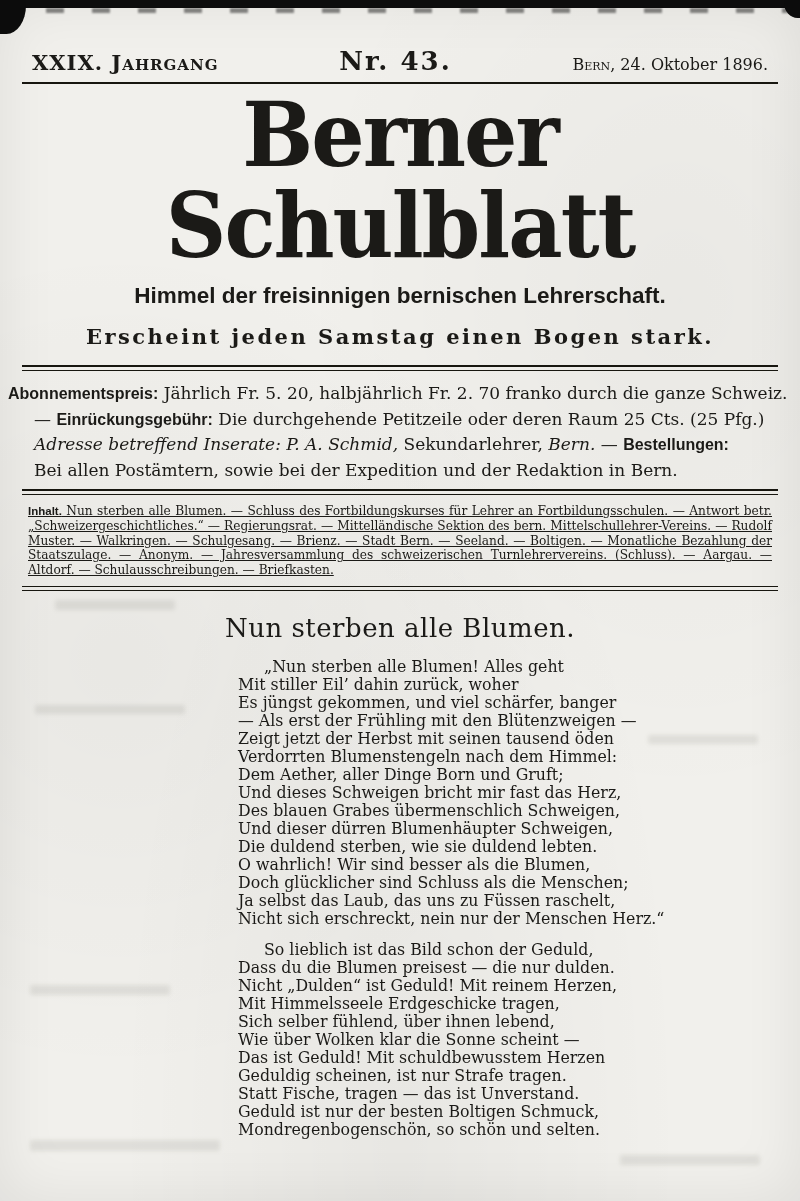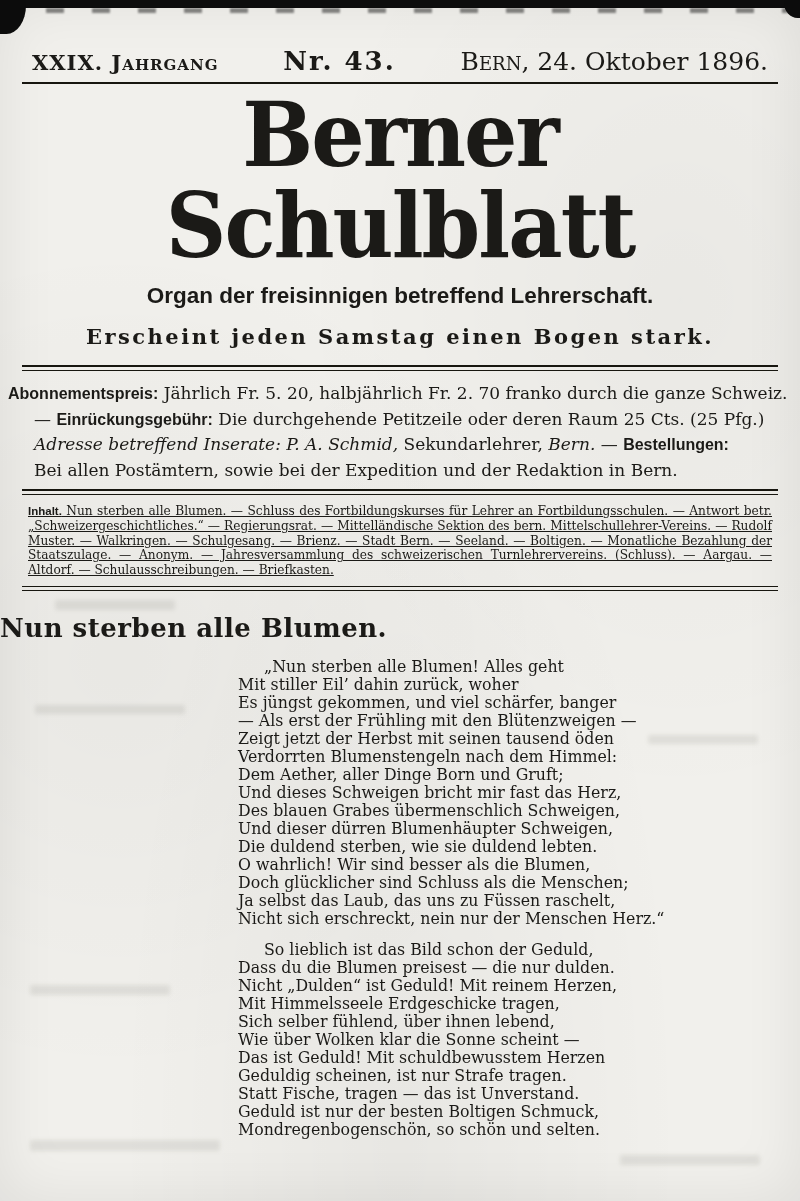--- a/index.html
+++ b/index.html
@@ -23,42 +23,42 @@
     background:repeating-linear-gradient(to right, rgba(10,10,10,0.85) 0 18px, transparent 18px 46px);
     filter:blur(1px);opacity:.55;}
   .corner-mark-left{position:absolute;top:0;left:0;width:26px;height:34px;background:#0c0c0c;border-bottom-right-radius:75% 85%;}
   .corner-mark-right{position:absolute;top:0;right:0;width:16px;height:18px;background:#0c0c0c;border-bottom-left-radius:85%;}
   .smudge{position:absolute;background:rgba(70,68,60,0.10);filter:blur(2px);border-radius:3px;}
 
   
   .header-row{display:flex;justify-content:space-between;align-items:baseline;margin:0 32px;padding-top:46px;}
   .volume{font-variant:small-caps;font-weight:bold;font-size:21px;letter-spacing:1px;}
   .issue-no{font-weight:bold;font-size:26px;letter-spacing:2px;}
-  .dateline{font-size:25px;text-align:right;}
+  .dateline{font-size:16px;text-align:right;}
   .dateline .city{font-variant:small-caps;}
 
   .rule{margin:6px 22px 0;border-top:2.5px solid #17160f;}
   .rule-double{margin:16px 22px 0;height:3px;border-top:2px solid #17160f;border-bottom:1px solid #17160f;}
   .rule-double-2{margin:6px 22px 0;height:3px;border-top:2px solid #17160f;border-bottom:1px solid #17160f;}
   .rule-thin-double{margin:8px 22px 0;height:3px;border-top:1px solid #17160f;border-bottom:1px solid #17160f;}
 
   .masthead{text-align:center;font-size:84px;font-weight:bold;letter-spacing:-2px;line-height:1.02;margin-top:6px;
     transform:scaleY(1.06);transform-origin:top center;}
   .subtitle{text-align:center;font-family:"Liberation Sans",sans-serif;font-weight:bold;font-size:22.5px;margin-top:22px;}
   .tagline{text-align:center;font-weight:bold;font-size:21px;letter-spacing:2.5px;margin-top:15px;}
 
   .subscription{margin:10px 8px 0;font-size:17px;line-height:1.5;}
   .subscription .cont{padding-left:26px;}
   .lbl{font-family:"Liberation Sans",sans-serif;font-weight:bold;font-size:16px;}
   .it{font-style:italic;}
 
   .inhalt{margin:9px 28px 0;font-size:12.2px;line-height:1.2;text-align:justify;text-decoration:underline;}
   .inhalt .lbl{font-size:11.5px;}
 
-  .article-title{font-weight:bold;font-size:26px;letter-spacing:.5px;margin-top:22px;}
+  .article-title{text-align:center;font-weight:normal;font-size:26px;letter-spacing:.5px;margin-top:22px;}
 
   .poem{margin:15px 0 0 238px;width:430px;font-size:15.8px;line-height:18px;}
   .stanza .line{white-space:nowrap;}
   .stanza .line:first-child{text-indent:26px;}
   .stanza2{margin-top:13px;}
 </style>
 </head>
 <body>
 
 <div class="page">
@@ -74,21 +74,21 @@
   <div class="smudge" style="left:620px;top:1155px;width:140px;height:10px;"></div>
 
   <div class="header-row">
     <span class="volume">XXIX. Jahrgang</span>
     <span class="issue-no">Nr. 43.</span>
     <span class="dateline"><span class="city">Bern</span><span>, 24. Oktober 1896.</span></span>
   </div>
   <div class="rule"></div>
 
   <div class="masthead">Berner Schulblatt</div>
-  <div class="subtitle">Organ der freisinnigen betreffend Lehrerschaft.</div>
+  <div class="subtitle">Himmel der freisinnigen bernischen Lehrerschaft.</div>
   <div class="tagline">Erscheint jeden Samstag einen Bogen stark.</div>
 
   <div class="rule-double"></div>
 
   <div class="subscription">
     <div class="sline"><span class="lbl">Abonnementspreis:</span><span> Jährlich Fr. 5. 20, halbjährlich Fr. 2. 70 franko durch die ganze Schweiz.</span></div>
     <div class="sline cont"><span>— </span><span class="lbl">Einrückungsgebühr:</span><span> Die durchgehende Petitzeile oder deren Raum 25 Cts. (25 Pfg.)</span></div>
     <div class="sline cont"><span class="it">Adresse betreffend Inserate: P. A. Schmid,</span><span> Sekundarlehrer, </span><span class="it">Bern.</span><span> — </span><span class="lbl">Bestellungen:</span></div>
     <div class="sline cont"><span>Bei allen Postämtern, sowie bei der Expedition und der Redaktion in Bern.</span></div>
   </div>

